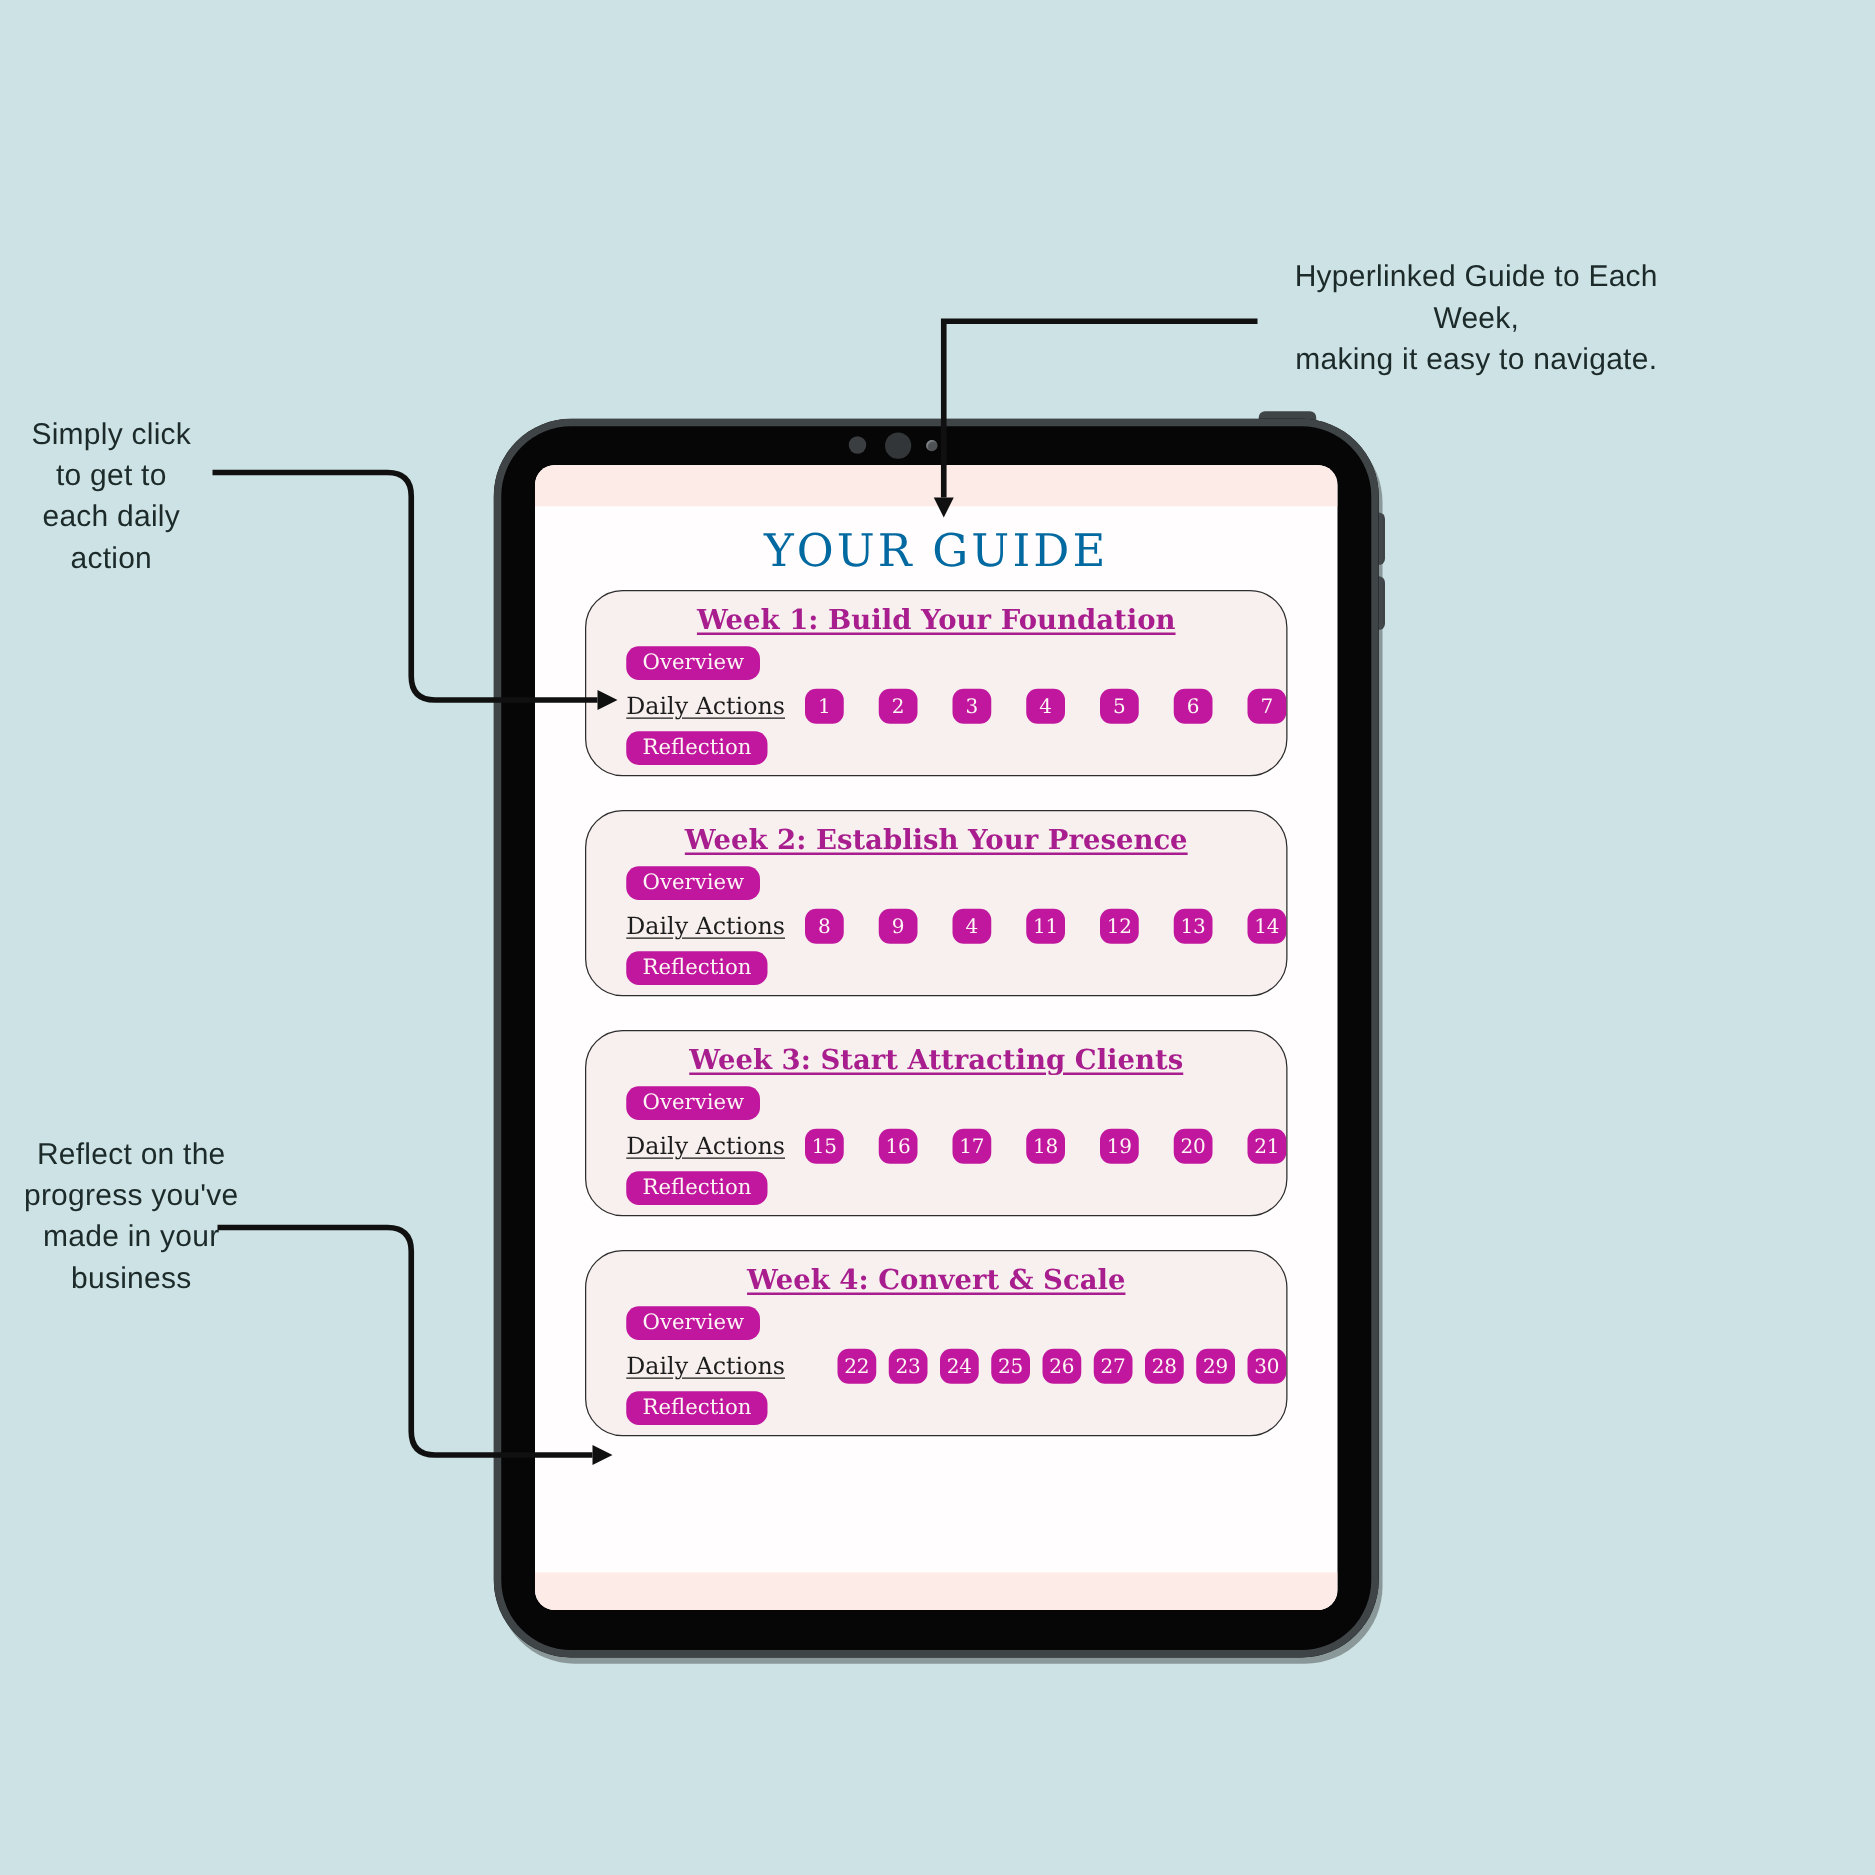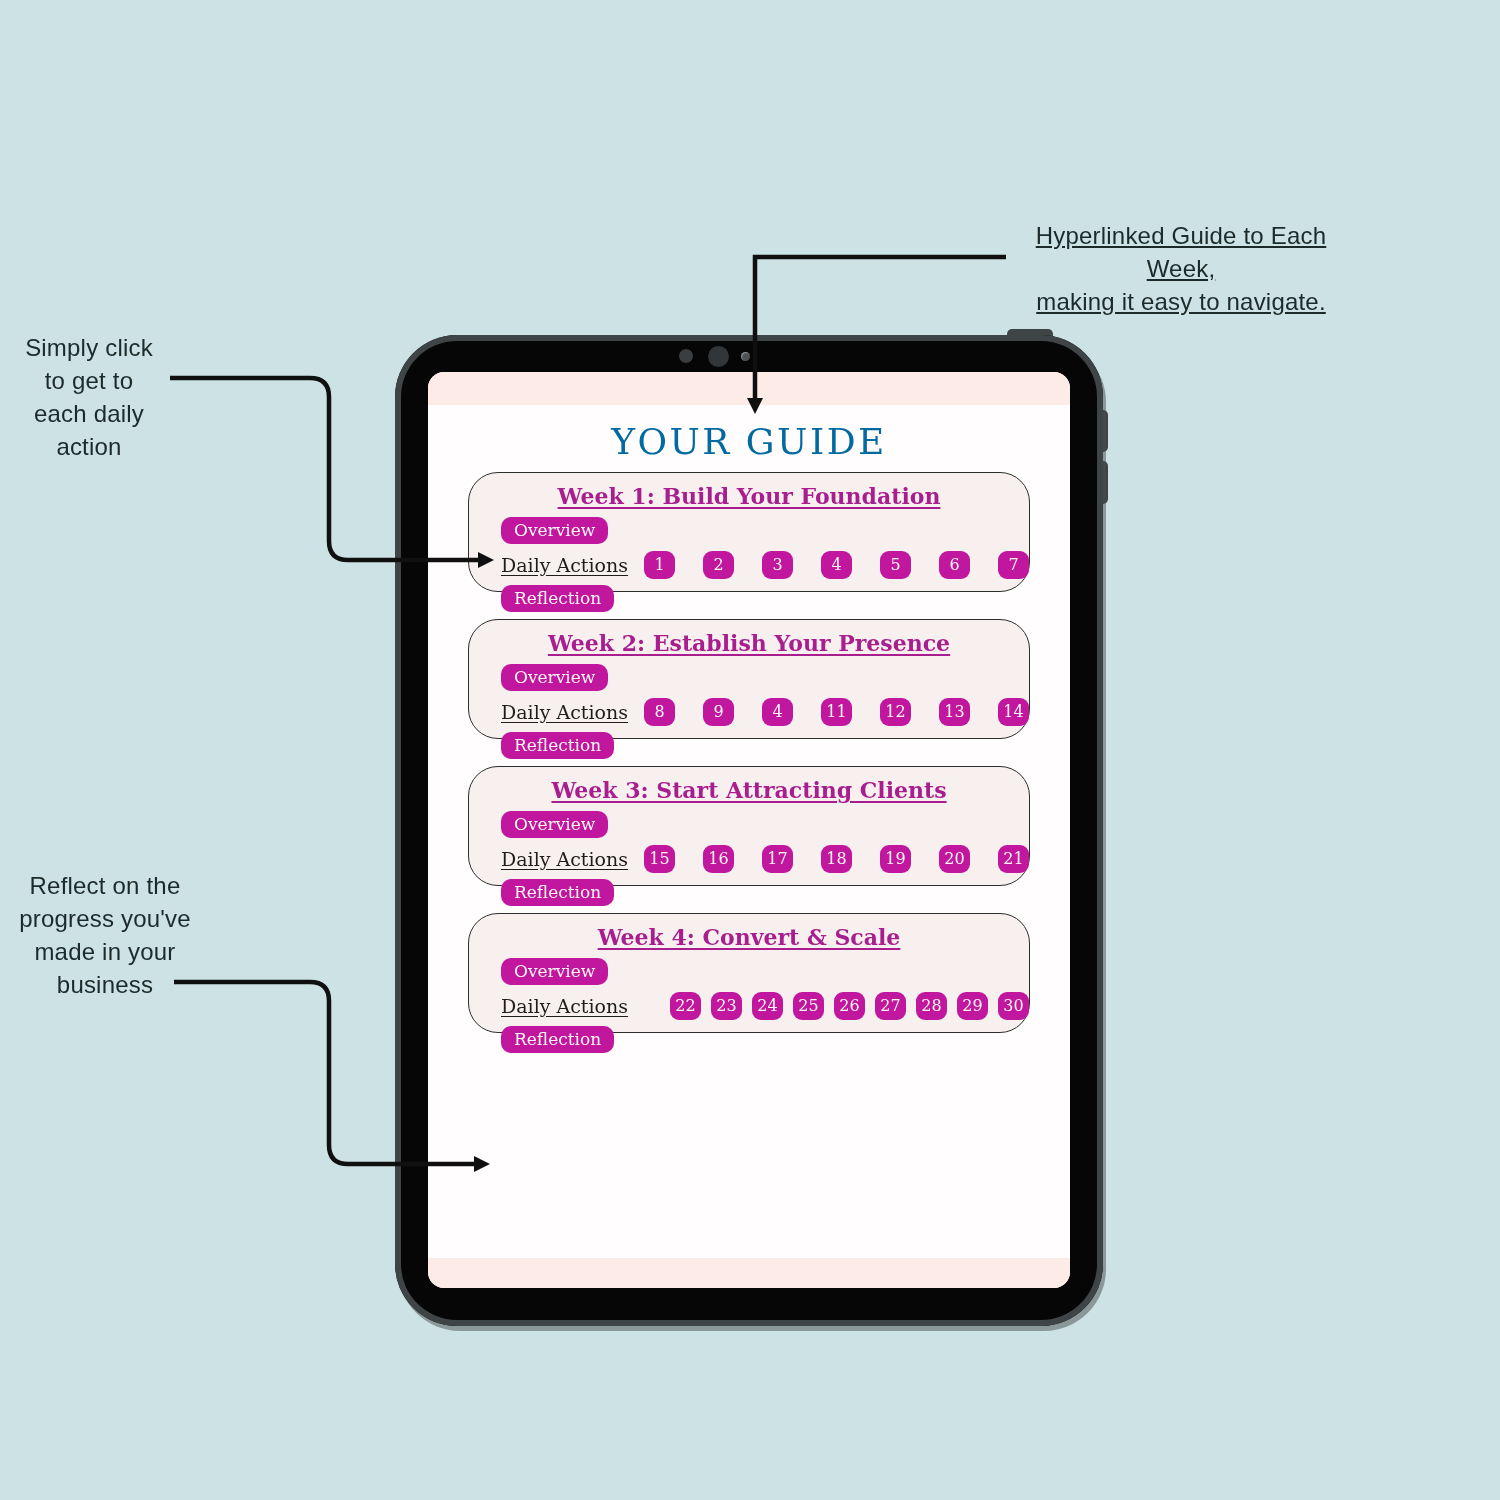--- a/index.html
+++ b/index.html
@@ -23,23 +23,23 @@
 
   
   .annotation{
     position:absolute;
     color:var(--annotation_text);
     font-size:24px;
     line-height:33px;
     text-align:center;
     letter-spacing:.2px;
   }
-  .ann-tr{left:1003px;top:219px;width:356px;text-decoration:underline;}
+  .ann-tr{left:1003px;top:205px;width:356px;}
   .ann-lt{left:9px;top:331px;width:160px;}
-  .ann-lb{left:13px;top:869px;width:184px;}
+  .ann-lb{left:13px;top:907px;width:184px;}
 
   
   svg.connectors{
     position:absolute;left:0;top:0;width:1500px;height:1500px;
     z-index:40;pointer-events:none;
   }
   .connectors path{fill:none;stroke:#101010;stroke-width:4.5px;}
   .connectors polygon{fill:#101010;stroke:none;}
 
   
@@ -75,21 +75,21 @@
     font-family:"DejaVu Serif", serif;
     font-size:36px;
     line-height:45px;
     letter-spacing:2.5px;
     color:#0369a1;
     font-weight:500;
   }
 
   .cards{position:relative;margin-top:8px;}
   .card{
-    width:562px;height:120px;
+    width:562px;height:149px;
     margin:0 0 27px 40px;
     background:var(--card_bg);
     border:1.6px solid #2d2d2d;
     border-radius:30px;
     padding-top:8px;
   }
   .card-title{
     text-align:center;
     font-family:"DejaVu Serif", serif;
     font-size:22px;

